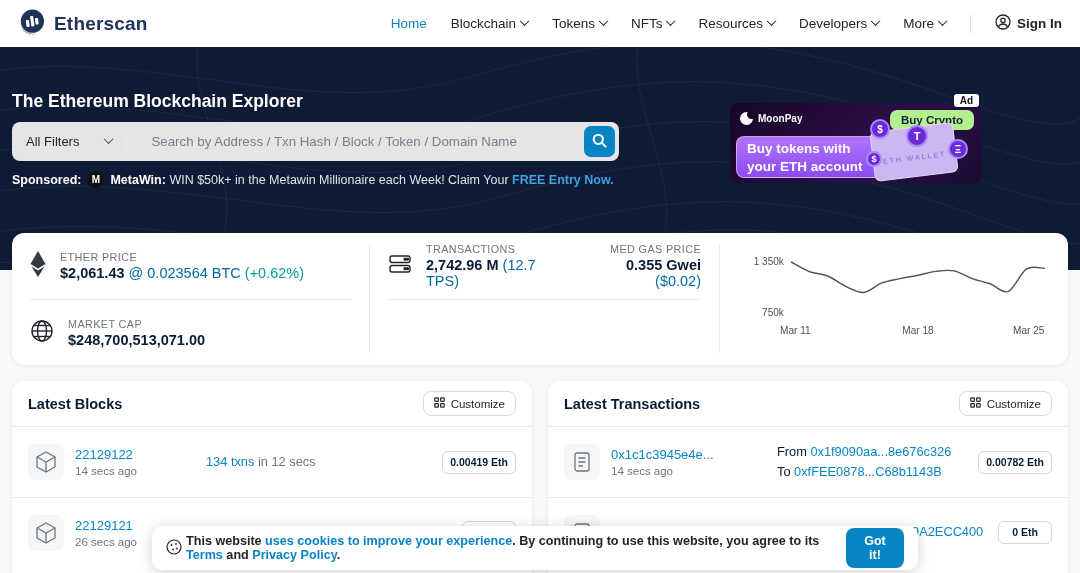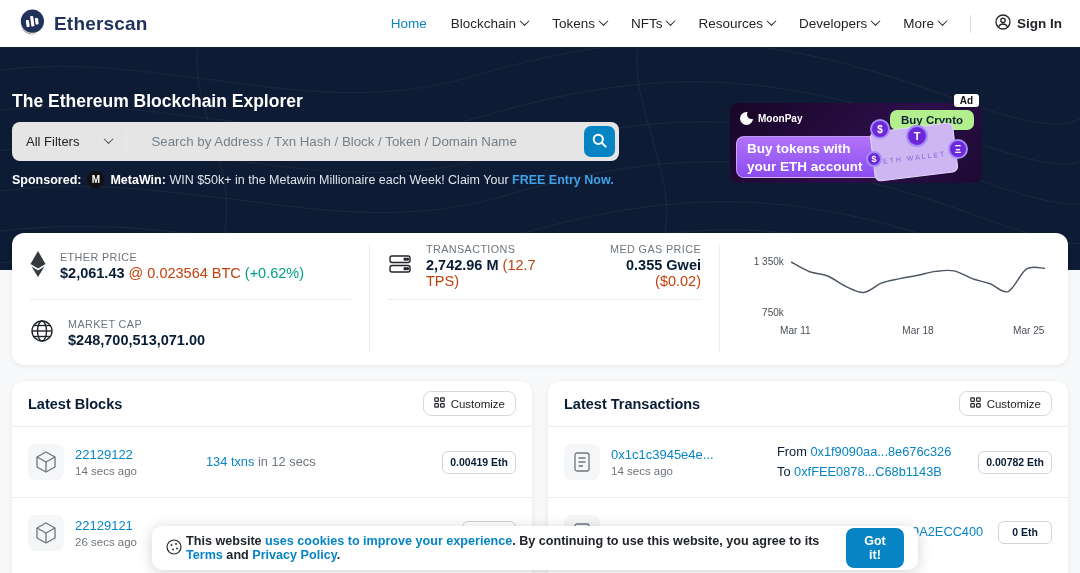--- a/index.html
+++ b/index.html
@@ -46,21 +46,21 @@
 
   
   .stats { position:absolute; top:233px; left:12px; width:1056px; height:132px; background:#fff; border-radius:12px; box-shadow:0 1px 5px rgba(0,0,0,.08); z-index:5; display:flex; }
   .stat-col { position:relative; height:100%; }
   .col1 { width:358px; } .col2 { width:350px; } .col3 { width:348px; }
   .col-div { width:1px; background:#e9ecef; margin:12px 0; }
   .stat-half { height:66px; display:flex; align-items:center; padding:0 18px; gap:14px; }
   .stat-hr { height:1px; background:#e9ecef; margin:0 18px; }
   .stat-label { font-size:10.8px; color:#6c757d; letter-spacing:.4px; }
   .stat-value { font-size:14.5px; font-weight:700; color:#081d35; margin-top:2px; }
-  .stat-sub { font-weight:400; color:#c2410c;text-align:right; }
+  .stat-sub { font-weight:400; color:#0369a1;text-align:right; }
   .stat-green { color:#00a186; font-weight:400; }
   .stat-right { margin-left:auto; text-align:right; }
   .chart-col { padding:12px 16px 4px; }
   .chart-title { font-size:10.8px; color:#6c757d; letter-spacing:.4px; margin-bottom:2px; }
   .chart-svg text { font-size:10.5px; fill:#495057; font-family:"Liberation Sans", sans-serif; }
 
   
   .panel { position:absolute; top:381px; width:520px; height:210px; background:#fff; border-radius:12px; box-shadow:0 1px 5px rgba(0,0,0,.08); overflow:hidden; }
   .panel-blocks { left:12px; } .panel-txns { left:548px; }
   .panel-head { height:46px; display:flex; align-items:center; justify-content:space-between; padding:0 16px; border-bottom:1px solid #e9ecef; }

